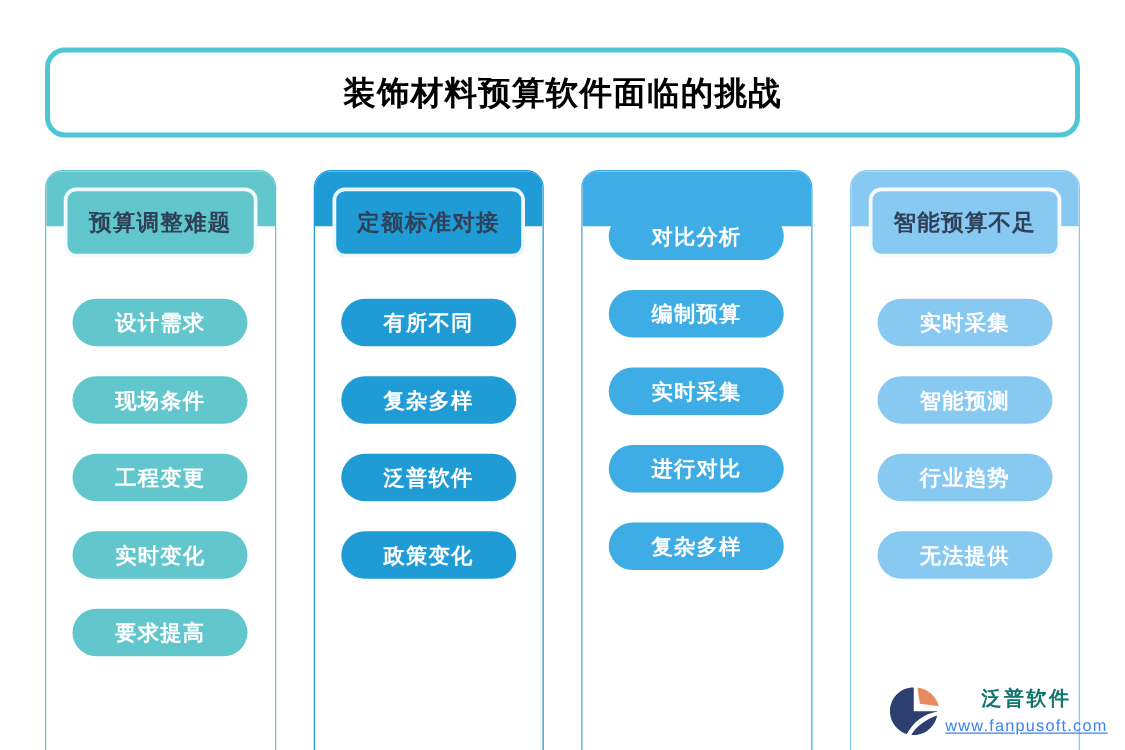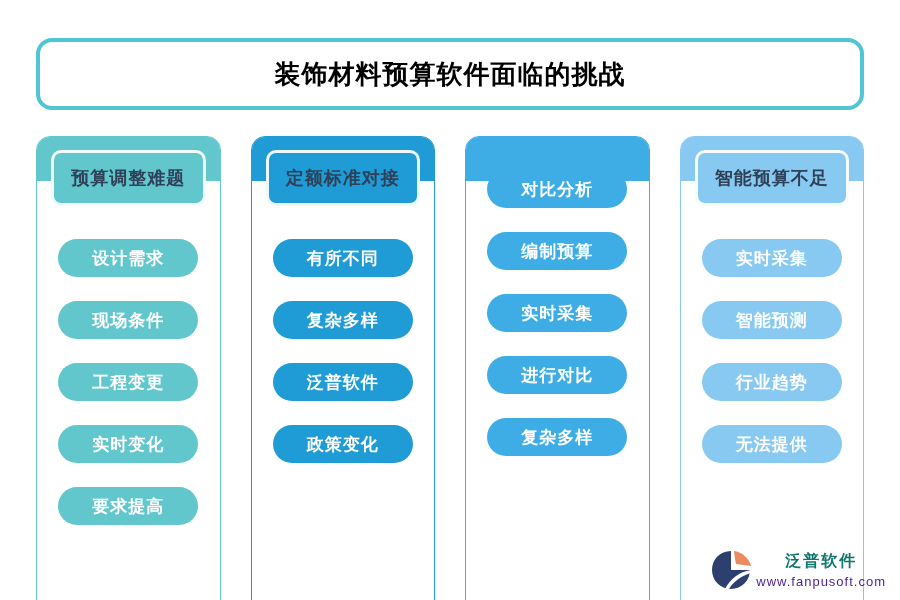--- a/index.html
+++ b/index.html
@@ -98,23 +98,24 @@
   .wm-texts { display: flex; flex-direction: column; align-items: center; }
   .wm-brand {
     font-size: 16px;
     font-weight: bold;
     color: #0f766e;
     letter-spacing: 2px;
     line-height: 26px;
   }
   .wm-url {
     font-size: 13px;
-    color: #4c1d95;
+    color: #3b82f6;
     letter-spacing: 1px;
     line-height: 15px;
+    text-decoration: underline;
   }
 </style>
 </head>
 <body>
 
 <div class="title-box">
   <span class="title-text">装饰材料预算软件面临的挑战</span>
 </div>
 
 <div class="columns">

